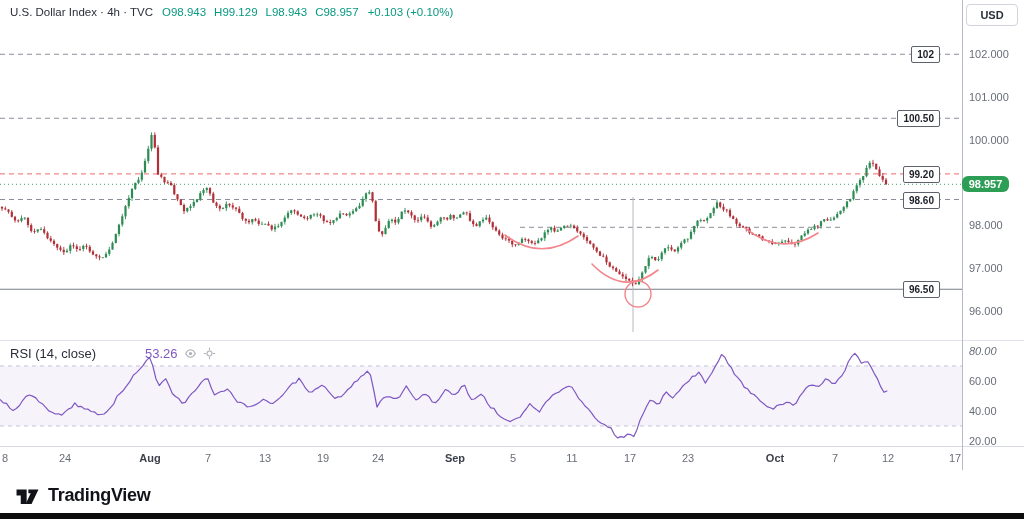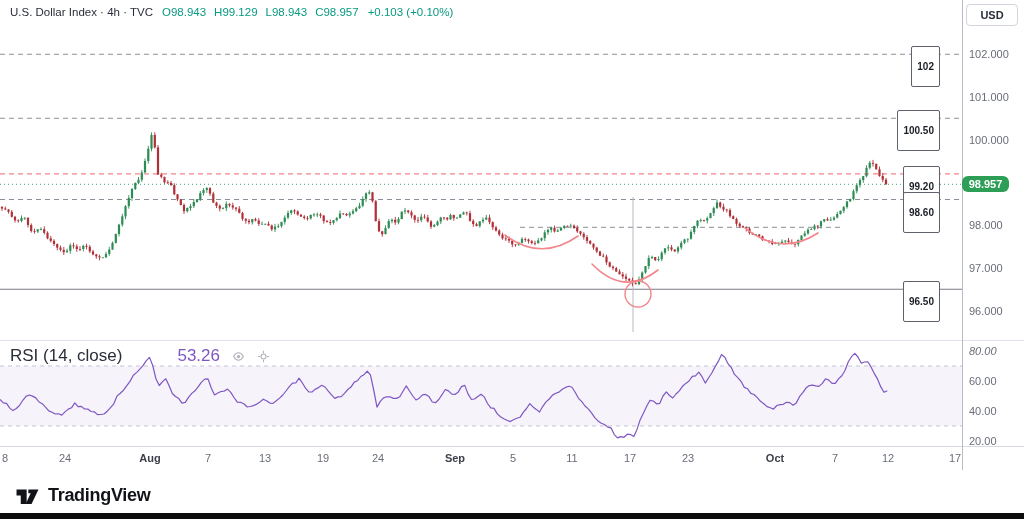--- a/index.html
+++ b/index.html
@@ -18,31 +18,31 @@
   .legend .ohlc span{color:#089981;}
   .currency-btn{
     position:absolute;left:966px;top:4px;width:50px;height:20px;line-height:20px;
     text-align:center;font-size:11px;font-weight:600;color:#2a2e39;
     border:1px solid #d1d4dc;border-radius:4px;background:#fff;z-index:5;cursor:pointer;
   }
   .axis-label{position:absolute;font-size:11px;color:#696d78;z-index:4;}
   .time-label{position:absolute;top:452px;font-size:11px;color:#696d78;transform:translateX(-50%);z-index:4;}
   .time-label.strong{color:#3c404b;font-weight:600;}
   .level-box{
-    position:absolute;right:84px;height:15px;line-height:15px;padding:12px 5px;
+    position:absolute;right:84px;height:15px;line-height:15px;padding:0 5px;
     background:#fff;border:1px solid #5d616b;border-radius:2px;
     font-size:10px;font-weight:600;color:#1b1e27;z-index:4;
   }
   .last-tag{
     position:absolute;left:962px;width:47px;height:16px;line-height:16px;text-align:center;
     background:#2d9e56;color:#fff;font-size:11px;font-weight:700;border-radius:6px;z-index:5;
   }
   .rsi-legend{
-    position:absolute;left:10px;top:346px;display:flex;align-items:center;gap:12px;
-    font-size:17px;z-index:5;
+    position:absolute;left:10px;top:346px;display:flex;align-items:center;gap:6px;
+    font-size:13px;z-index:5;
   }
   .rsi-legend .t{color:#2a2e39;}
   .rsi-legend .v{color:#7e57c2;padding-left:43px;}
   .rsi-legend .ico{display:inline-flex;align-items:center;opacity:.75;cursor:pointer;}
   .footer{
     position:absolute;left:14px;top:482px;display:flex;align-items:center;gap:7px;z-index:5;
   }
   .footer .brand{font-size:18px;font-weight:800;color:#111318;letter-spacing:-0.3px;}
   .bottom-bar{position:absolute;left:0;top:513px;width:1024px;height:6px;background:#0c0c0c;z-index:6;}
 </style>

